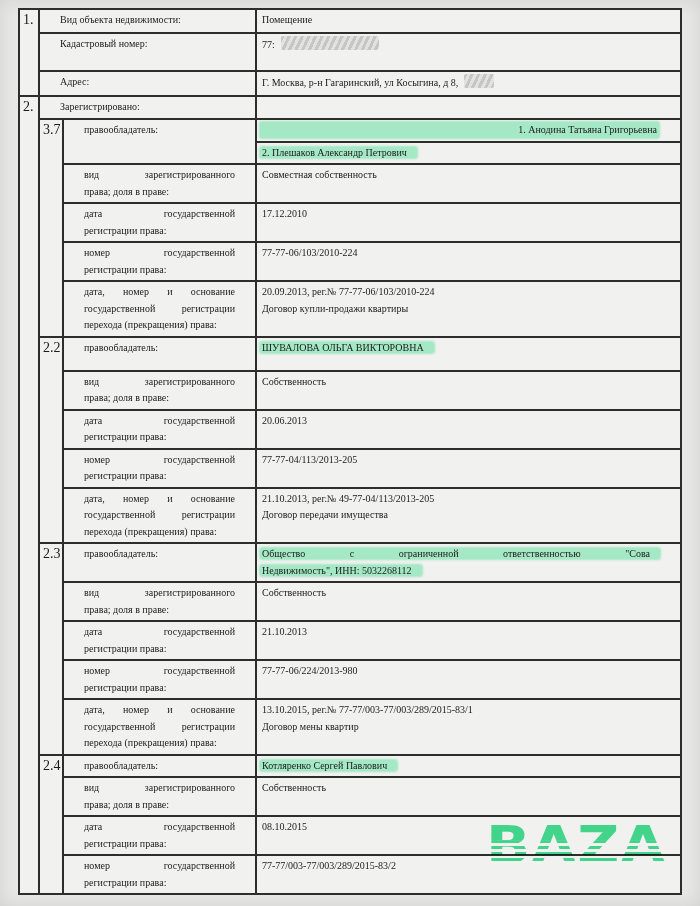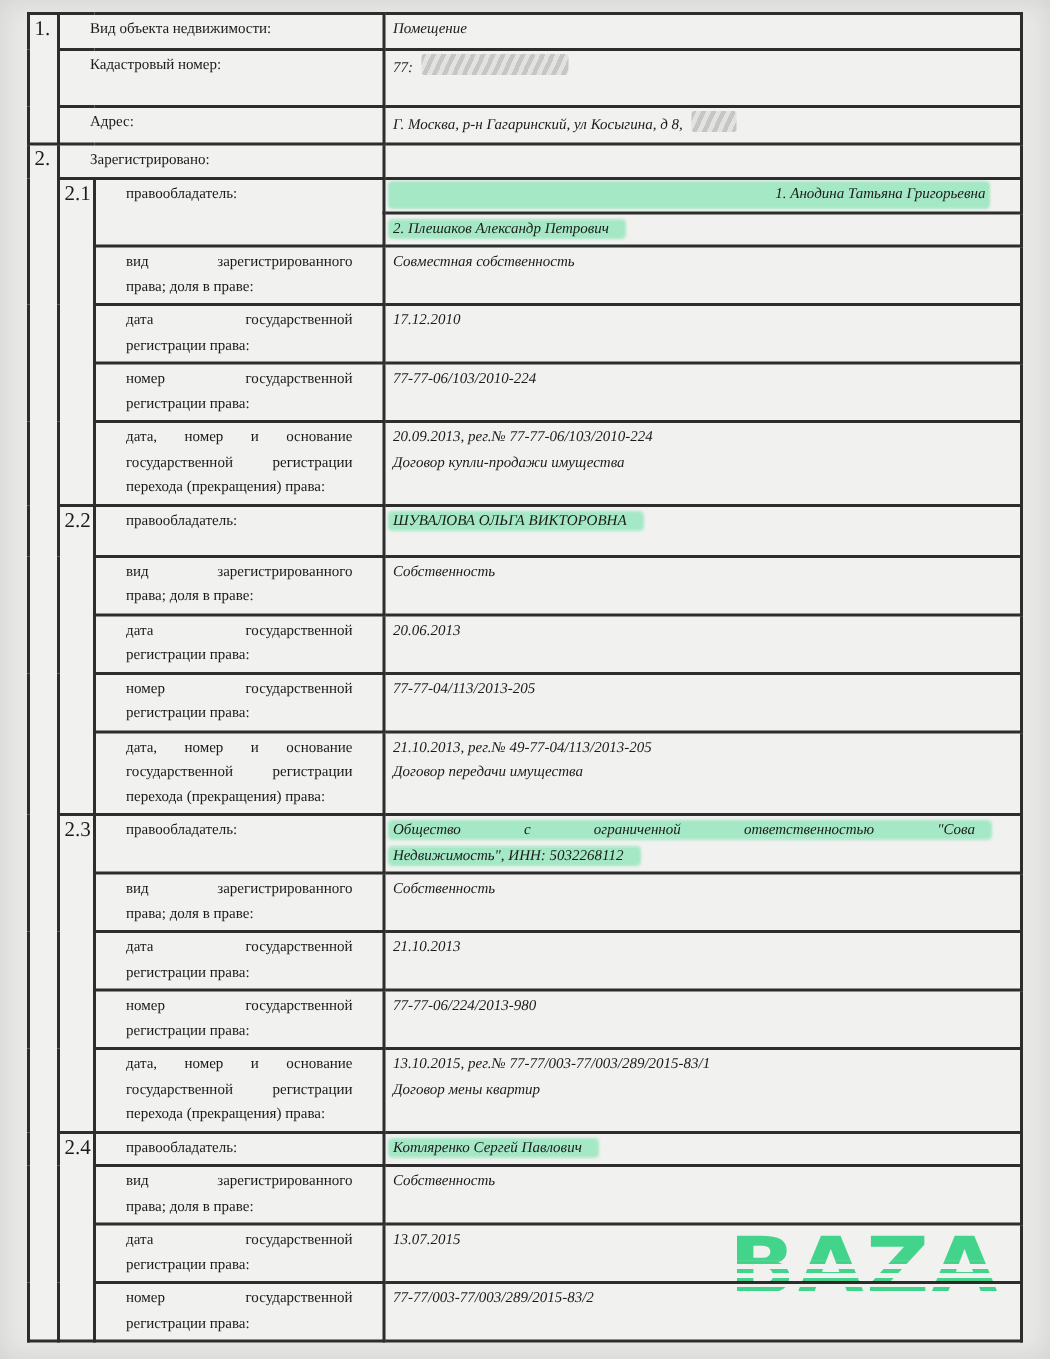--- a/index.html
+++ b/index.html
@@ -30,21 +30,21 @@
     font-size:10px;
     line-height:16.5px;
     overflow:hidden;
   }
   td.num, td.num2{
     padding:2px 1px 2px 3px;
     font-size:14px;
   }
   td.lbl{ text-align:left; }
   .jl{ text-align:justify; text-align-last:justify; }
-  td.val{ padding-left:5px;font-style:italic; }
+  td.val{ padding-left:5px; }
   .hl{
     background:var(--highlight,#a4e8c6);
     box-shadow:0 0 2px 1px var(--highlight,#a4e8c6);
     border-radius:2px;
     padding:0 10px 0 2px;
     margin-left:-2px;
     -webkit-box-decoration-break:clone;
     box-decoration-break:clone;
   }
   .hl.full{
@@ -113,21 +113,21 @@
     <td class="val"><span>Г. Москва, р-н Гагаринский, ул Косыгина, д 8,</span><span class="redact w30"></span></td>
   </tr>
 
   <tr style="height:22px">
     <td class="num" rowspan="22">2.</td>
     <td class="lbl" colspan="2">Зарегистрировано:</td>
     <td class="val"></td>
   </tr>
 
   <tr style="height:23px">
-    <td class="num2" rowspan="6">2.1</td>
+    <td class="num2" rowspan="6">3.7</td>
     <td class="lbl" rowspan="2">правообладатель:</td>
     <td class="val">
             <span class="hl full">1. Анодина Татьяна Григорьевна</span>
           </td>
   </tr>
   <tr style="height:21px">
     <td class="val"><span class="hl">2. Плешаков Александр Петрович</span></td>
   </tr>
   <tr style="height:37px">
     <td class="lbl">
@@ -151,21 +151,21 @@
     <td class="val">77-77-06/103/2010-224</td>
   </tr>
   <tr style="height:52px">
     <td class="lbl">
             <div class="jl">дата, номер и основание</div>
             <div class="jl">государственной регистрации</div>
             <div>перехода (прекращения) права:</div>
           </td>
     <td class="val">
             <div>20.09.2013, рег.№ 77-77-06/103/2010-224</div>
-            <div>Договор купли-продажи имущества</div>
+            <div>Договор купли-продажи квартиры</div>
           </td>
   </tr>
 
   <tr style="height:34px">
     <td class="num2" rowspan="5">2.2</td>
     <td class="lbl">правообладатель:</td>
     <td class="val"><span class="hl">ШУВАЛОВА ОЛЬГА ВИКТОРОВНА</span></td>
   </tr>
   <tr style="height:38px">
     <td class="lbl">
@@ -251,21 +251,21 @@
             <div class="jl">вид зарегистрированного</div>
             <div>права; доля в праве:</div>
           </td>
     <td class="val">Собственность</td>
   </tr>
   <tr style="height:37px">
     <td class="lbl">
             <div class="jl">дата государственной</div>
             <div>регистрации права:</div>
           </td>
-    <td class="val">13.07.2015</td>
+    <td class="val">08.10.2015</td>
   </tr>
   <tr style="height:38px">
     <td class="lbl">
             <div class="jl">номер государственной</div>
             <div>регистрации права:</div>
           </td>
     <td class="val">77-77/003-77/003/289/2015-83/2</td>
   </tr>
 
   </tbody>

